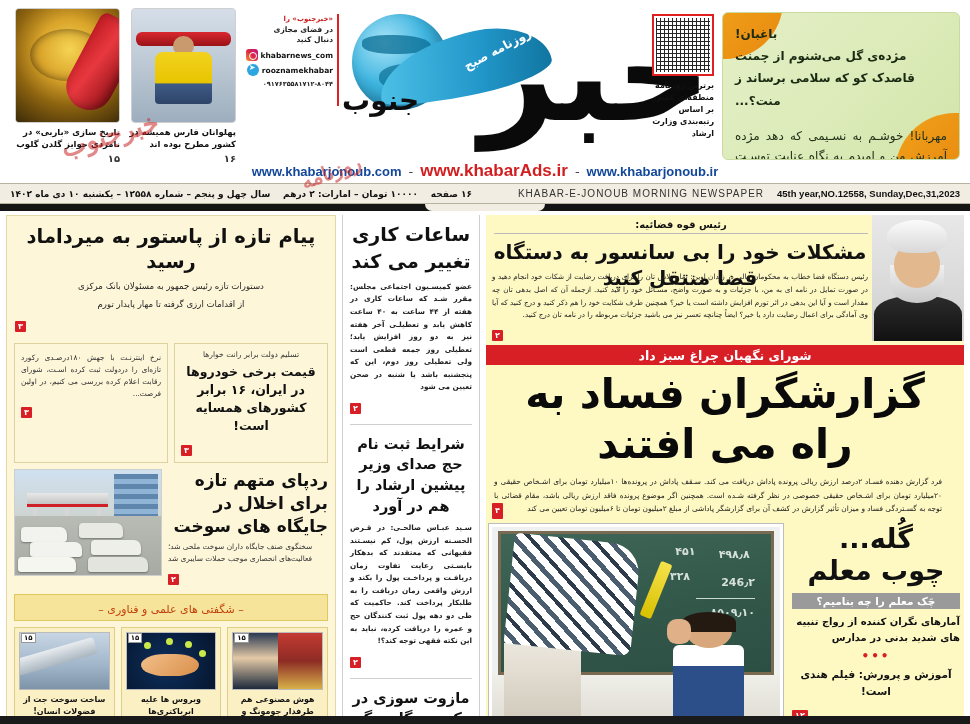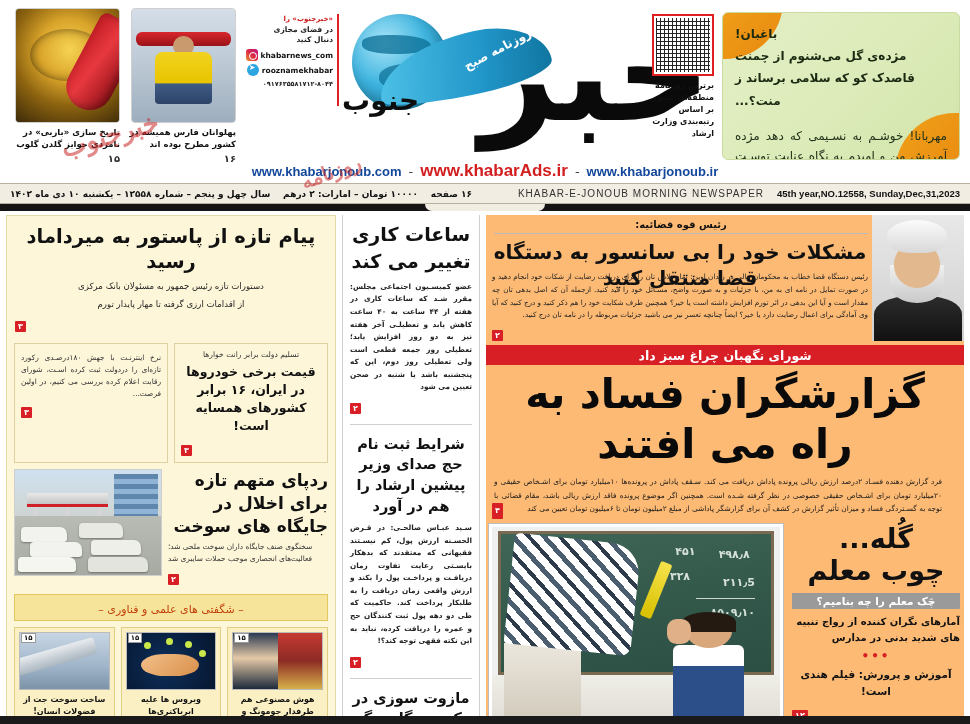--- a/index.html
+++ b/index.html
@@ -207,21 +207,21 @@
   
   .col-mid { position:absolute; left:342px; top:4px; width:138px; height:503px;
      background:#fff; border-left:1px solid #cfcfcf; border-right:1px solid #cfcfcf; padding:0 7px;}
   .mid-block { direction:rtl; }
   .mid-block h2 { font-size:19px; font-weight:700; color:#111; text-align:center; line-height:1.42; }
   .mid-block h2.small { font-size:14.5px; font-weight:900; }
   .mid-block p { font-size:7.3px; color:#222; text-align:justify; line-height:1.72; margin-top:6px;font-weight:bold; }
   .mid-div { height:1px; background:#cfcfcf; margin:9px 0; }
 
   
-  .col-right { position:absolute; left:486px; top:4px; width:478px; height:503px; background:#fdba74; }
+  .col-right { position:absolute; left:486px; top:4px; width:478px; height:503px; background:#fef9c3; }
 
   .judge { position:relative; height:128px; }
   .judge .kicker { position:absolute; right:96px; top:4px; left:8px;
      text-align:center; font-size:10px; font-weight:900; color:#111; direction:rtl;
      border-bottom:1px solid #bbb; padding-bottom:3px; }
   .judge h1 { position:absolute; right:96px; left:6px; top:24px; font-size:20px; font-weight:900;
      color:#111; direction:rtl; text-align:center; line-height:1.3; }
   .judge p { position:absolute; right:96px; left:6px; top:56px; font-size:7.2px; color:#222;
      direction:rtl; text-align:justify; line-height:1.78; }
   .judge .pg { position:absolute; left:6px; bottom:2px; }
@@ -521,21 +521,21 @@
           <div class="tail">آموزش و پرورش: فیلم هندی است!</div>
           <div class="pgrow">
             <span class="pgbox">۱۲</span>
           </div>
         </div>
 
         <div class="class-photo">
           <div class="class-inner">
             <div class="board">
               <span class="chalk" style="right:8%;top:10%">۴۹۸٫۸</span>
-              <span class="chalk" style="right:6%;top:30%">۲۱۱٫5</span>
+              <span class="chalk" style="right:6%;top:30%">246٫۲</span>
               <span class="chalk" style="right:28%;top:8%">۴۵۱</span>
               <span class="chalk" style="right:30%;top:26%">۳۲۸</span>
               <span class="chalk" style="right:6%;top:52%">۸۵۰۹٫۱۰</span>
               <span class="chalk" style="left:32%;top:44%">۲۵۹۸٫۲</span>
               <div class="chalk-line" style="left:22%;top:18%;width:24%;"></div>
               <div class="chalk-line" style="left:22%;top:6%;width:2px;height:26px;"></div>
               <div class="chalk-line" style="right:6%;top:46%;width:22%;"></div>
             </div>
             <div class="floor"></div>
             <div class="teacher-leg"></div>

